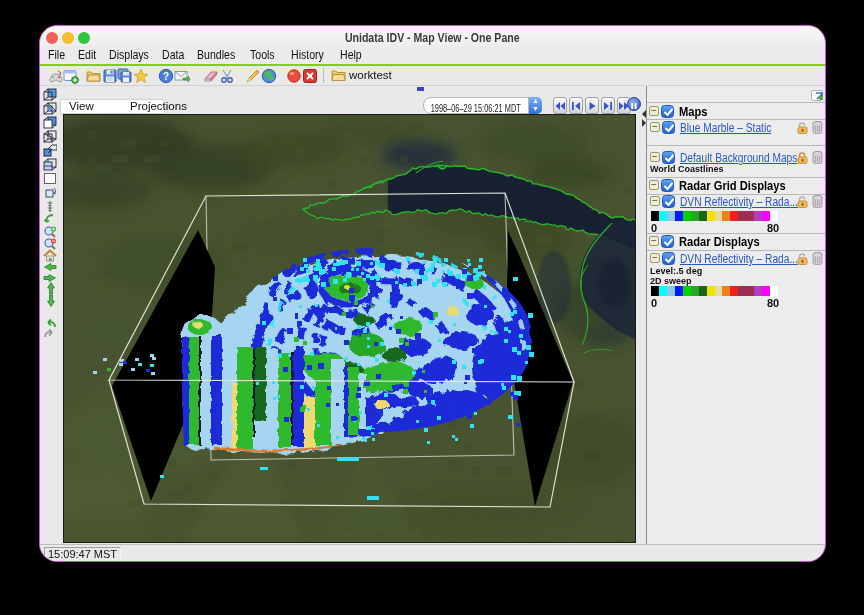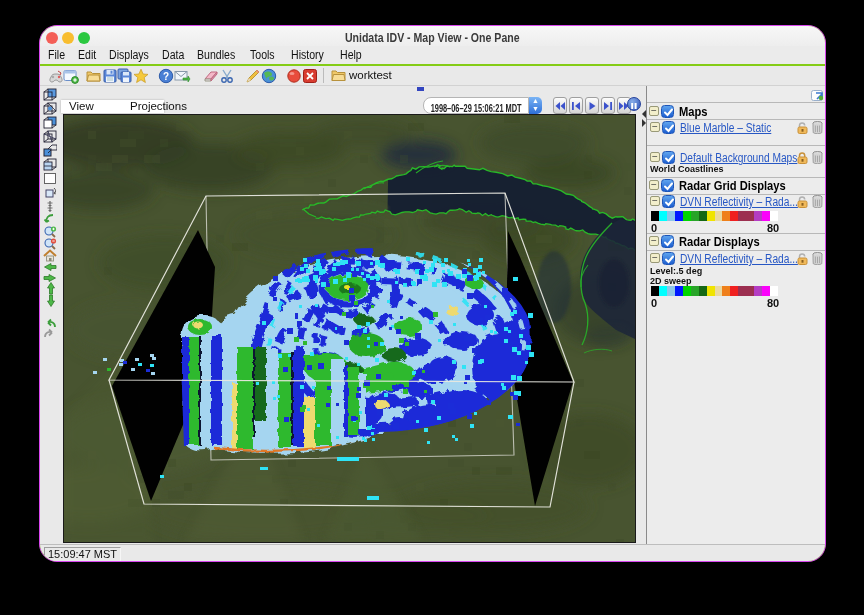--- a/index.html
+++ b/index.html
@@ -216,21 +216,21 @@
     <svg style="position:absolute;left:3px;top:242px;" width="14" height="13" viewBox="0 0 14 13">
         <path d="M2,9 C2,4.5 6,3 9,4.5 M9,4.5 L6,1.5 M9,4.5 L6,7.5" fill="none" stroke="#9a9a9a" stroke-width="1.8"></path>
       </svg>
   </div>
   <div id="mappanel">
     <div style="position:absolute; left:354px; top:1px; width:7px; height:4px; background:#3345c0;"></div>
     <div id="viewtabs">
         <span style="position:absolute;left:8px;top:0;">View</span>
         <span style="position:absolute;left:45px;top:0;margin-left:24px;">Projections</span>
       </div>
-    <div style="position:absolute; left:360px; top:11px; width:106px; height:17px; background:#fff; border:1px solid #b5b5b5; border-radius:8px 0 0 8px; overflow:hidden;font-weight:bold;"><span style="display:inline-block; font-size:10px; color:#222; line-height:15px; transform:scaleX(0.74); transform-origin:0 0; white-space:nowrap; padding-left:9px;">1998–06–29 15:06:21 MDT</span></div>
+    <div style="position:absolute; left:360px; top:11px; width:106px; height:17px; background:#fff; border:1px solid #b5b5b5; border-radius:8px 0 0 8px; overflow:hidden;"><span style="display:inline-block; font-size:10px; color:#222; line-height:15px; transform:scaleX(0.74); transform-origin:0 0; white-space:nowrap; padding-left:9px;">1998–06–29 15:06:21 MDT</span></div>
     <div style="position:absolute; left:466px; top:11px; width:13px; height:17px; background:linear-gradient(#7ab4f5,#2e6fd8); border-radius:0 5px 5px 0; color:#fff; font-size:7px; text-align:center; line-height:8px;">▲<br>▼</div>
 <div class="timebtn" style="left:490px;"><svg width="12" height="14" viewBox="0 0 12 14" style="margin-top:1px;">
           <path d="M6,3 L1.5,7 L6,11 Z" fill="#3c52cc"></path>
           <path d="M11,3 L6.5,7 L11,11 Z" fill="#3c52cc"></path>
         </svg></div>
     <div class="timebtn" style="left:506px;"><svg width="12" height="14" viewBox="0 0 12 14" style="margin-top:1px;">
           <rect x="2" y="3" width="1.8" height="8" fill="#3c52cc"></rect>
           <path d="M10,3 L5,7 L10,11 Z" fill="#3c52cc"></path>
         </svg></div>
     <div class="timebtn" style="left:522px;"><svg width="12" height="14" viewBox="0 0 12 14" style="margin-top:1px;">

